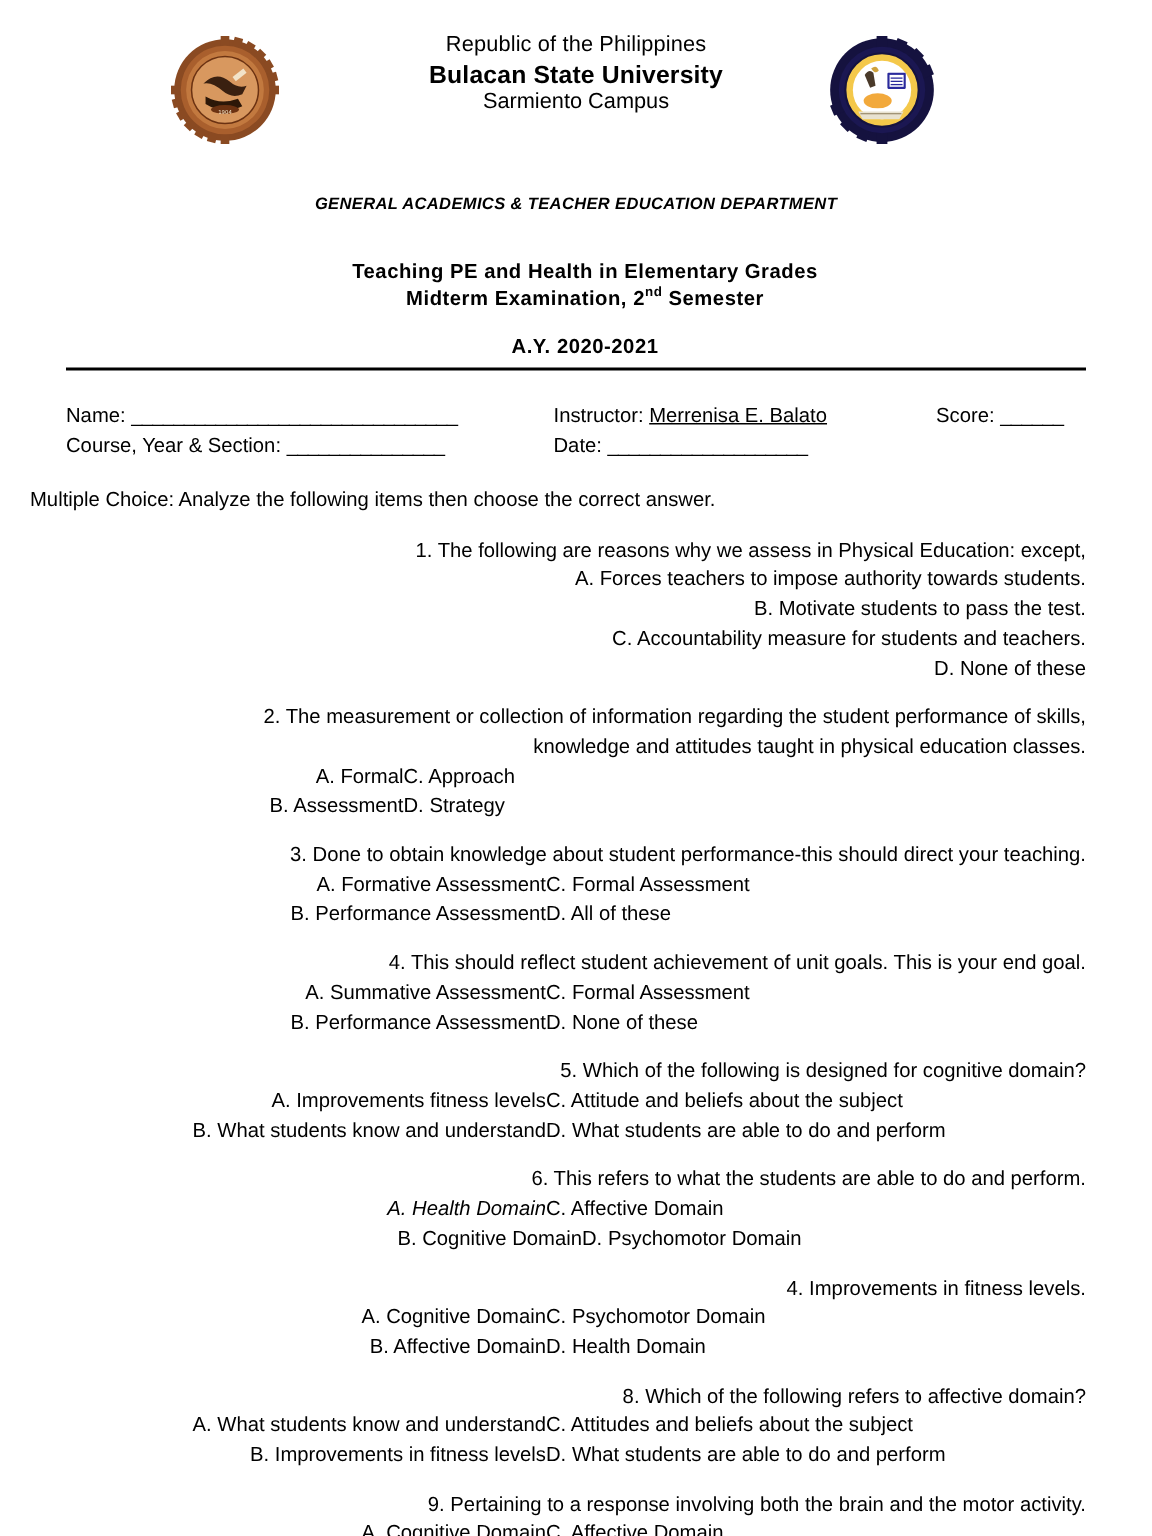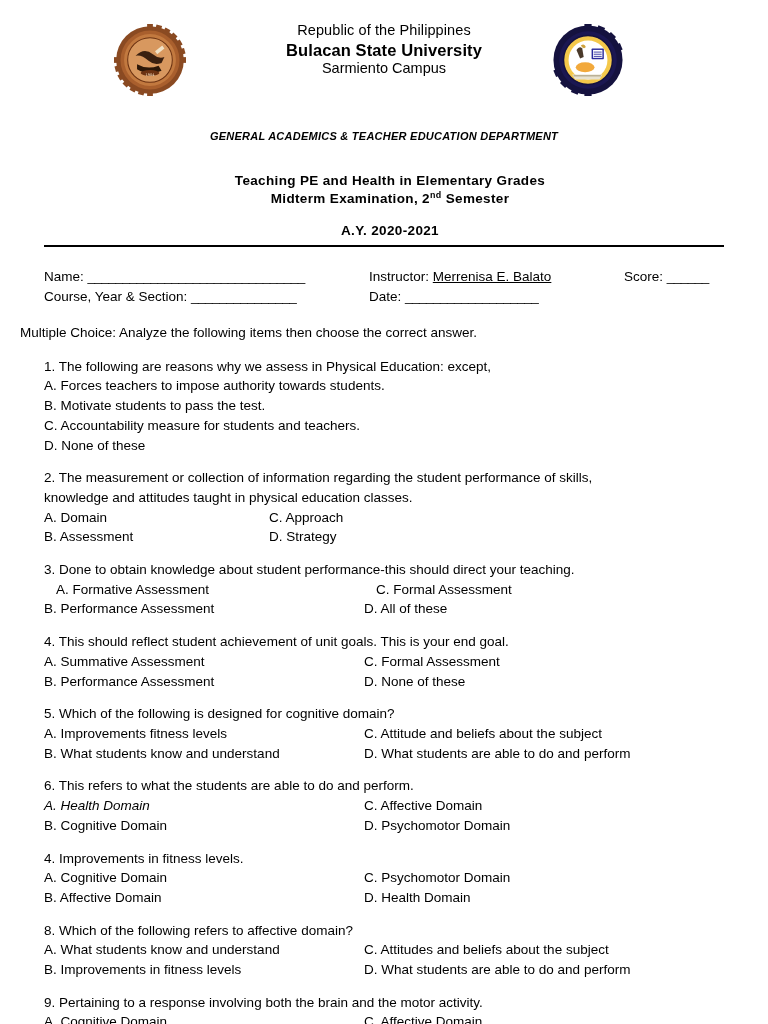--- a/index.html
+++ b/index.html
@@ -115,21 +115,21 @@
     font-size: 13.5px;
   }
 
   
   .questions {
     padding: 0 44px;
     margin-top: 17px;
     font-size: 13.5px;
     line-height: 1.46;
   }
-  .q-block { margin-bottom: 13px; }
+  .q-block { margin-bottom: 13px; text-align: right; }
   .q-stem-line { }
 
   
   .opt-single { }
 
   
   .opt-row { display: flex; }
   .opt-left  { flex: 0 0 auto; }
   .opt-right { flex: 0 0 auto; }
 </style>
@@ -229,32 +229,32 @@
         <div class="q-stem-line">1. The following are reasons why we assess in Physical Education: except,</div>
         <div class="opt-single">A. Forces teachers to impose authority towards students.</div>
         <div class="opt-single">B. Motivate students to pass the test.</div>
         <div class="opt-single">C. Accountability measure for students and teachers.</div>
         <div class="opt-single">D. None of these</div>
       </div>
       <div class="q-block">
         <div class="q-stem-line">2. The measurement or collection of information regarding the student performance of skills,</div>
         <div class="q-stem-line">knowledge and attitudes taught in physical education classes.</div>
         <div class="opt-row">
-          <div class="opt-left" style="width: 225px; flex: 0 0 225px;">A. Domain</div>
+          <div class="opt-left" style="width: 225px; flex: 0 0 225px;">A. Formal</div>
           <div class="opt-right">C. Approach</div>
         </div>
         <div class="opt-row">
           <div class="opt-left" style="width: 225px; flex: 0 0 225px;">B. Assessment</div>
           <div class="opt-right">D. Strategy</div>
         </div>
       </div>
       <div class="q-block">
         <div class="q-stem-line">3. Done to obtain knowledge about student performance-this should direct your teaching.</div>
         <div class="opt-row">
-          <div class="opt-left" style="width: 320px; flex: 0 0 320px; margin-left: 12px;">A. Formative Assessment</div>
+          <div class="opt-left" style="width: 320px; flex: 0 0 320px;">A. Formative Assessment</div>
           <div class="opt-right">C. Formal Assessment</div>
         </div>
         <div class="opt-row">
           <div class="opt-left" style="width: 320px; flex: 0 0 320px;">B. Performance Assessment</div>
           <div class="opt-right">D. All of these</div>
         </div>
       </div>
       <div class="q-block">
         <div class="q-stem-line">4. This should reflect student achievement of unit goals. This is your end goal.</div>
         <div class="opt-row">
@@ -277,21 +277,21 @@
           <div class="opt-right">D. What students are able to do and perform</div>
         </div>
       </div>
       <div class="q-block">
         <div class="q-stem-line">6. This refers to what the students are able to do and perform.</div>
         <div class="opt-row">
           <div class="opt-left" style="width: 320px; flex: 0 0 320px; font-style: italic;">A. Health Domain</div>
           <div class="opt-right">C. Affective Domain</div>
         </div>
         <div class="opt-row">
-          <div class="opt-left" style="width: 320px; flex: 0 0 320px;">B. Cognitive Domain</div>
+          <div class="opt-left" style="width: 320px; flex: 0 0 320px; margin-left: 24px;">B. Cognitive Domain</div>
           <div class="opt-right">D. Psychomotor Domain</div>
         </div>
       </div>
       <div class="q-block">
         <div class="q-stem-line">4. Improvements in fitness levels.</div>
         <div class="opt-row">
           <div class="opt-left" style="width: 320px; flex: 0 0 320px;">A. Cognitive Domain</div>
           <div class="opt-right">C. Psychomotor Domain</div>
         </div>
         <div class="opt-row">

